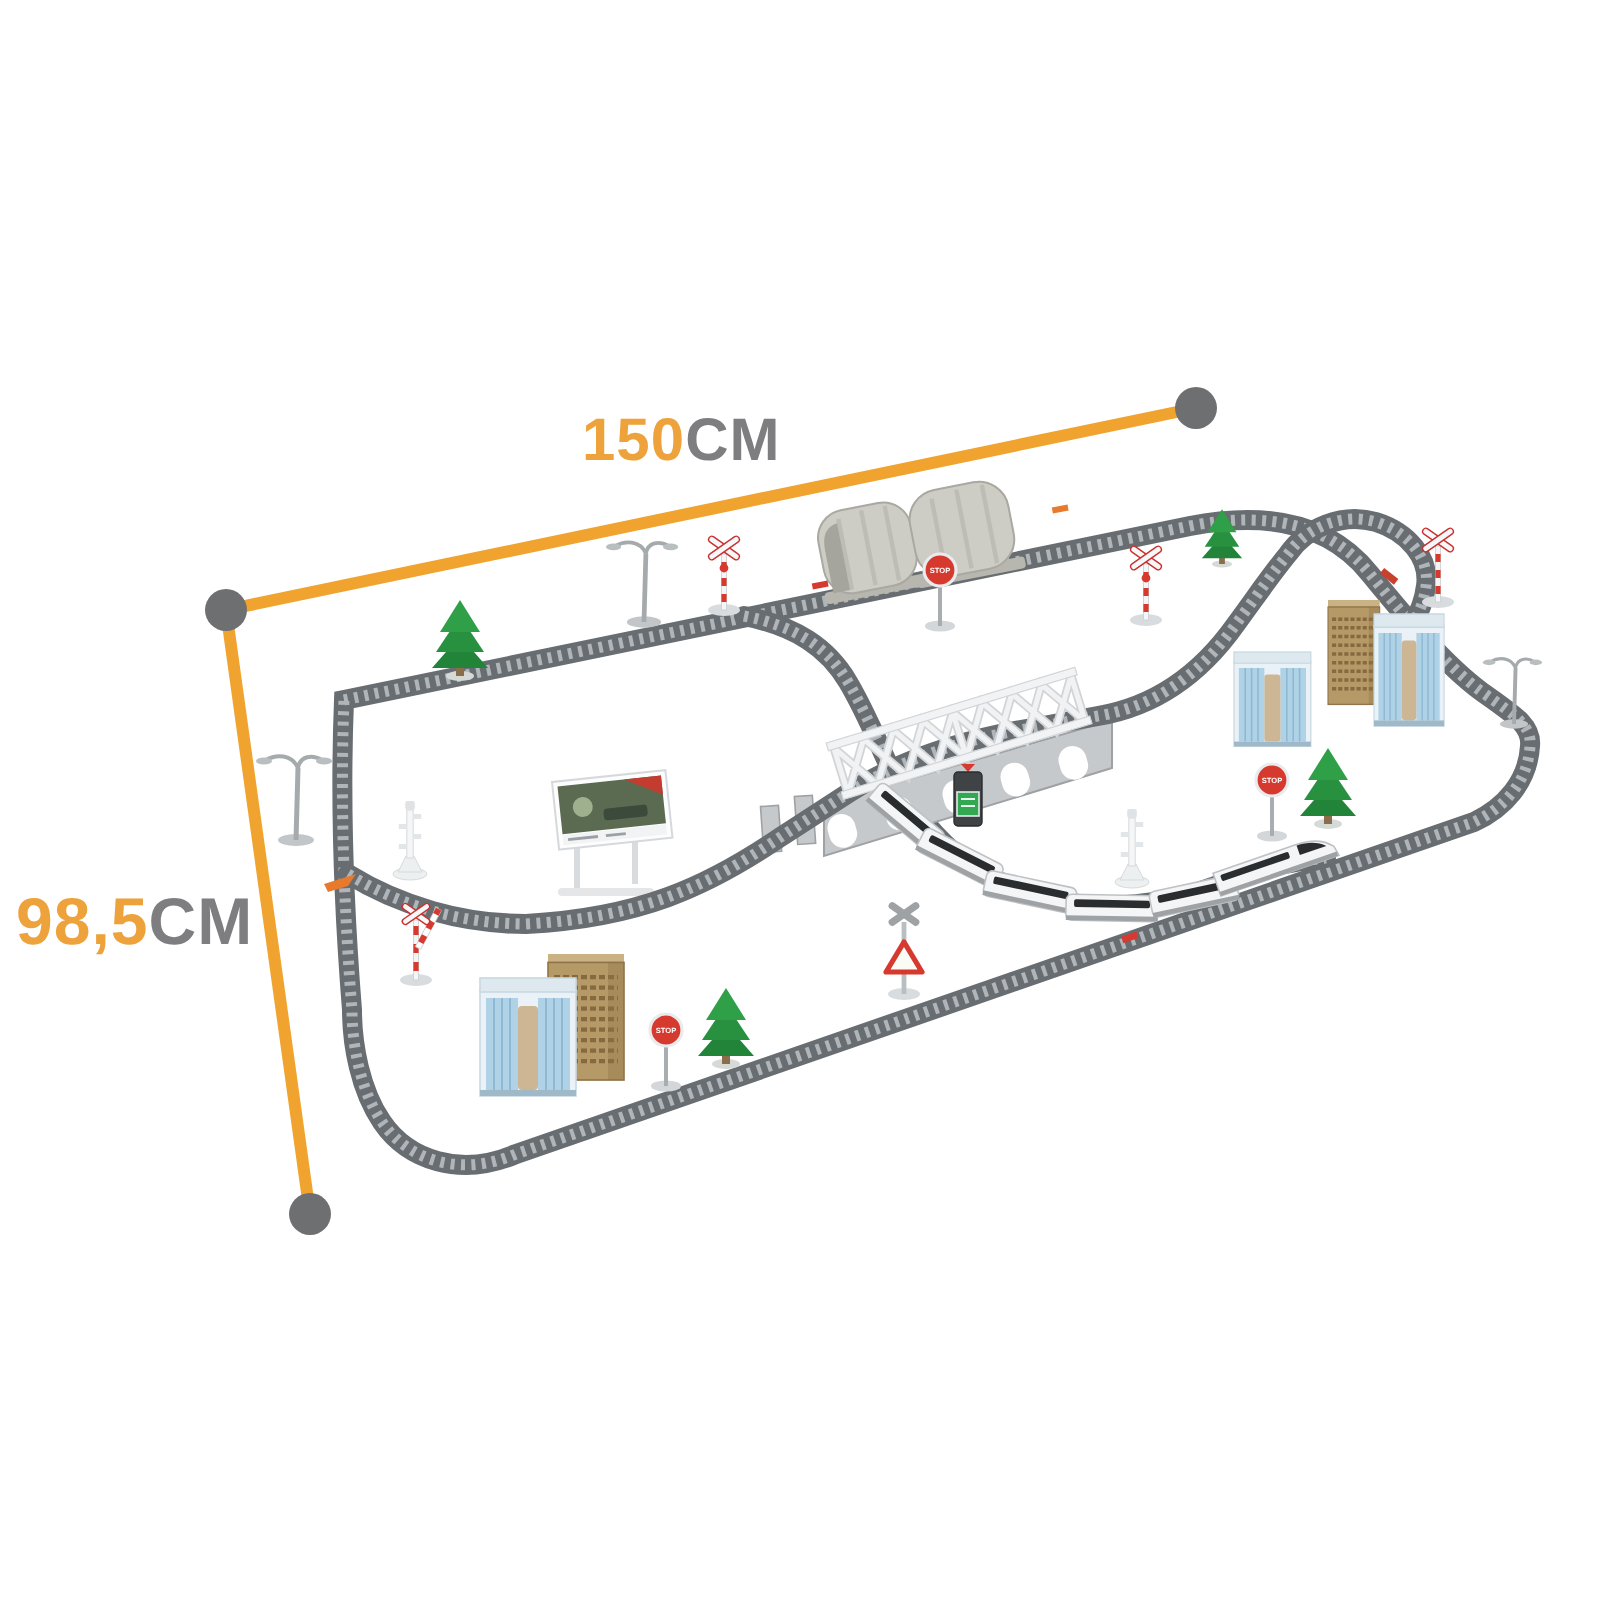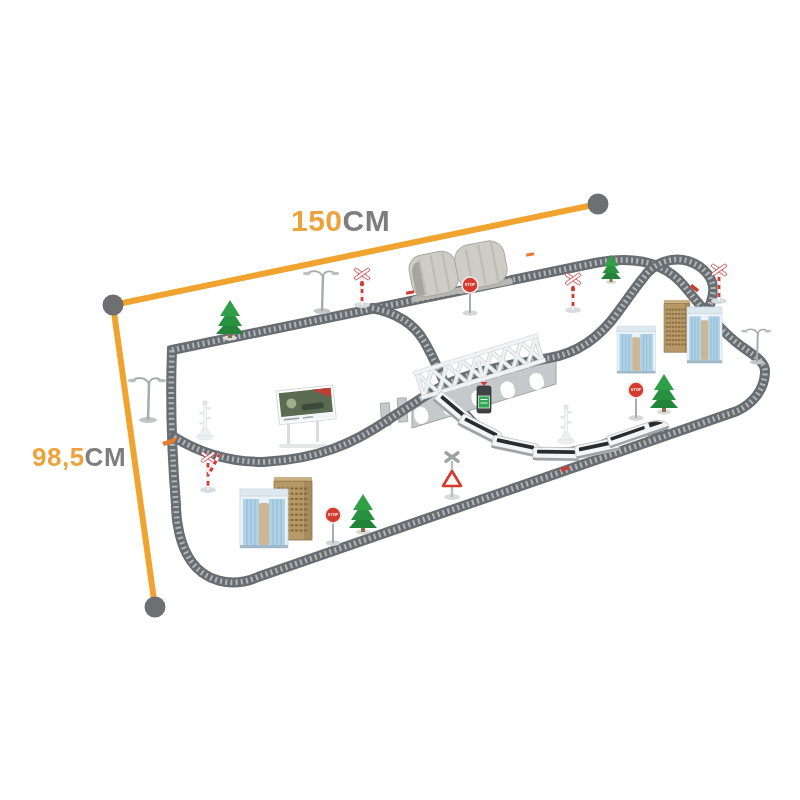--- a/index.html
+++ b/index.html
@@ -2,21 +2,21 @@
 <html><head>
 <meta charset="utf-8">
 <style>
   html,body{margin:0;padding:0;background:#ffffff;}
   .canvas{position:relative;width:800px;height:800px;background:#ffffff;overflow:hidden;
           font-family:"Liberation Sans",sans-serif;}
   .dim-label{position:absolute;font-weight:bold;line-height:1;letter-spacing:.5px;white-space:nowrap;}
   .dim-label .val{color:#EDA23B;}
   .dim-label .unit{color:#7E7E80;text-align:right;}
   #width-label{left:291px;top:206px;font-size:30px;}
-  #depth-label{left:32px;top:444px;font-size:26px;}
+  #depth-label{left:8px;top:444px;font-size:33px;}
   svg{position:absolute;left:0;top:0;}
   .rail-base{fill:none;stroke:#686D72;stroke-width:10;stroke-linecap:round;}
   .rail-ties{fill:none;stroke:#B0B5BA;stroke-width:5.5;stroke-dasharray:2 3.2;stroke-linecap:butt;}
   .dimline{stroke:#F0A42F;stroke-width:6;}
   .dimdot{fill:#6E6F71;}
 </style>
 </head>
 <body>
 
 <div class="canvas">

